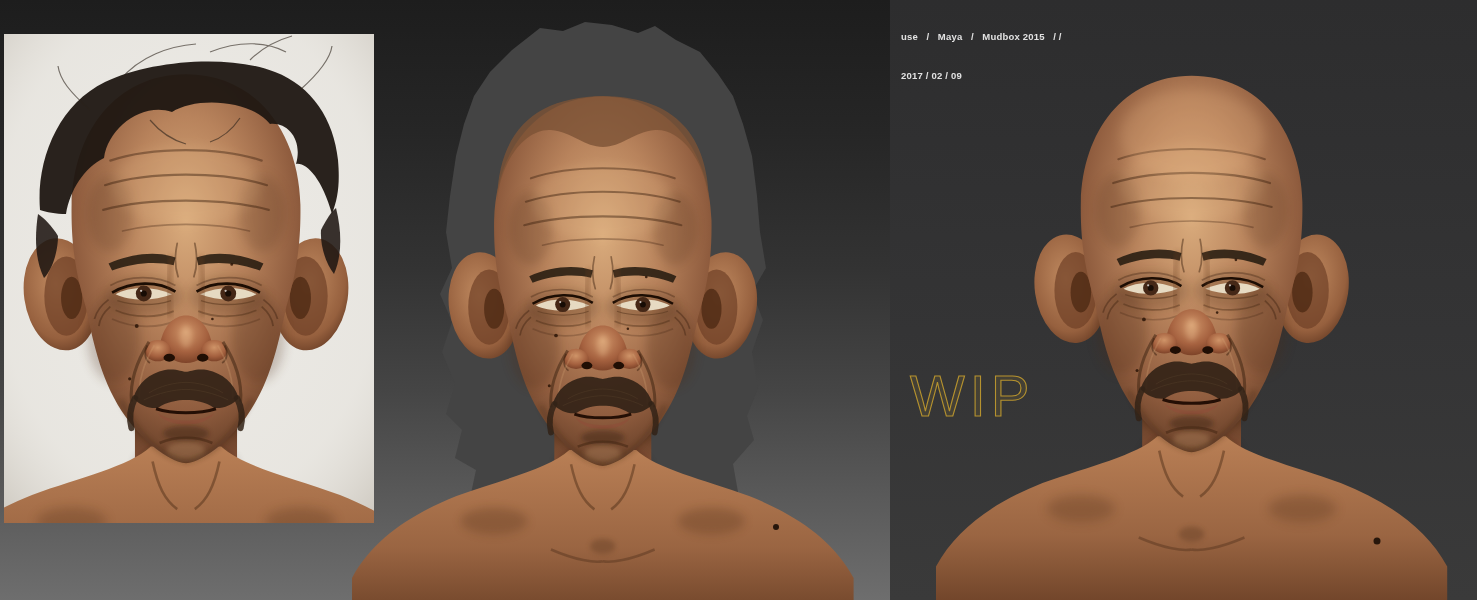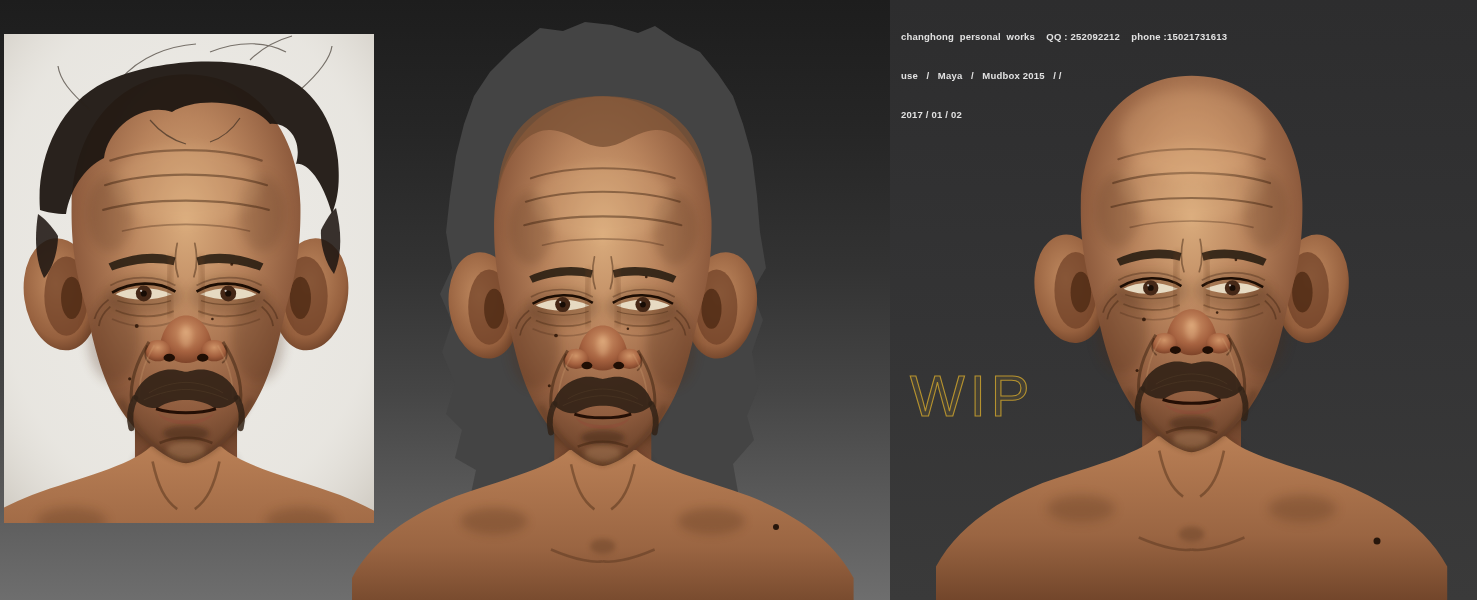--- a/index.html
+++ b/index.html
@@ -214,22 +214,21 @@
           <path d="M300 90 C318 74 330 60 332 46"></path>
           <path d="M250 60 C262 48 278 40 292 36"></path>
           <path d="M150 120 C160 132 172 140 186 144"></path>
           <path d="M240 118 C232 130 222 138 210 142"></path>
         </g>
       </g>
     </g>
   </svg>
 
   <div class="credit">
-    <div>changhong  personal  works    QQ : 252092212    phone :15021731613</div>
     <div>use   /   Maya   /   Mudbox 2015   / /</div>
-    <div>2017 / 01 / 02</div>
+    <div>2017 / 02 / 09</div>
   </div>
 
   <svg class="wip-svg" viewBox="0 0 170 72" xmlns="http://www.w3.org/2000/svg">
     <text class="wip-text" x="2" y="54" fill="rgba(181,146,47,0.12)" stroke="#b5922f" stroke-width="1.1">WIP</text>
   </svg>
 
 </div>
 
 </body></html>

